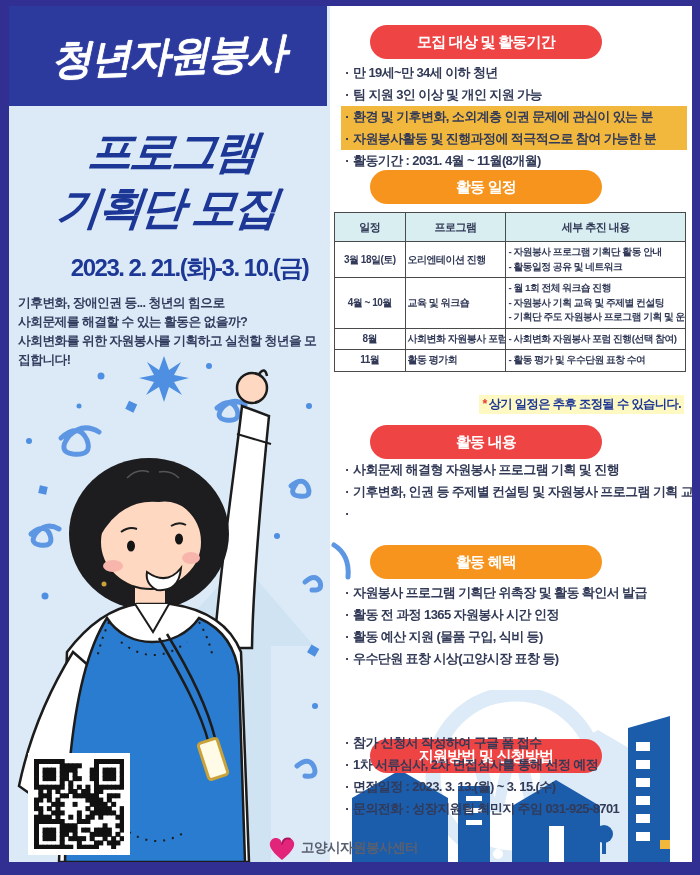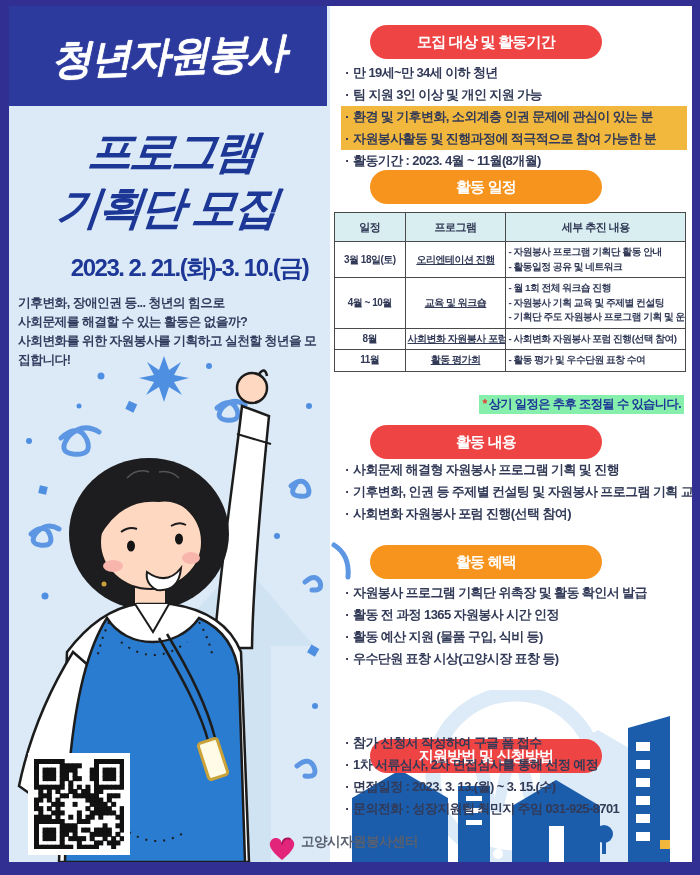--- a/index.html
+++ b/index.html
@@ -41,32 +41,32 @@
   .bullet-row.hl{background:#f2b83e;}
   .intro-line{display:block;}
   
   table.sched{position:absolute;left:4px;top:206px;width:352px;border-collapse:collapse;z-index:3;
     table-layout:fixed;}
   table.sched th,table.sched td{border:1.5px solid #4a4a4a;font-weight:700;color:#323a57;
     letter-spacing:-0.5px;overflow:hidden;}
   table.sched th{background:#d9eef0;font-size:11px;height:26px;text-align:center;}
   table.sched td{font-size:10px;padding:3px 2px;}
   td.c-date{text-align:center;white-space:nowrap;}
-  td.c-prog{text-align:center;white-space:nowrap;letter-spacing:-0.8px;text-decoration:underline;}
+  td.c-prog{white-space:nowrap;letter-spacing:-0.8px;}
   td.c-det{padding-left:5px;}
   td.c-det div{white-space:nowrap;font-size:9.8px;letter-spacing:-0.5px;line-height:14.5px;}
   .col-date{width:70px;}.col-prog{width:100px;}.col-det{width:178px;}
-  .sched-note{position:absolute;top:389px;right:8px;z-index:3;background:#86efac;color:#1d3796;
+  .sched-note{position:absolute;top:389px;right:8px;z-index:3;background:#fef9c3;color:#1d3796;
     font-size:12.3px;font-weight:700;letter-spacing:-0.6px;padding:1px 3px;white-space:nowrap;}
   .sched-note .star{color:#e03c31;margin-right:2px;}
   
   .skyline{position:absolute;left:0;bottom:0;width:362px;height:172px;z-index:0;}
   .deco-curl{position:absolute;z-index:2;}
   
-  .org-logo{position:absolute;left:266px;top:833px;display:flex;align-items:flex-start;z-index:30;}
+  .org-logo{position:absolute;left:266px;top:833px;display:flex;align-items:center;z-index:30;}
   .org-logo .heart{width:32px;height:32px;margin-right:3px;}
   .org-logo .org-name{font-size:13.5px;font-weight:700;color:#59606f;letter-spacing:-0.5px;
     padding-bottom:3px;}
 </style>
 </head>
 <body>
 
 <div class="poster">
 
   <div class="left-panel">
@@ -456,21 +456,21 @@
         <div class="bullet-row hl">
           <span class="dot">·</span>
           <span>환경 및 기후변화, 소외계층 인권 문제에 관심이 있는 분</span>
         </div>
         <div class="bullet-row hl">
           <span class="dot">·</span>
           <span>자원봉사활동 및 진행과정에 적극적으로 참여 가능한 분</span>
         </div>
         <div class="bullet-row">
           <span class="dot">·</span>
-          <span>활동기간 : 2023. 4월 ~ 11월(8개월)</span>
+          <span>활동기간 : 2031. 4월 ~ 11월(8개월)</span>
         </div>
       </div>
 
     <div class="pill orange" style="top:164px;">활동 일정</div>
     <table class="sched">
       <colgroup>
           <col class="col-date">
           <col class="col-prog">
           <col class="col-det">
         </colgroup>
@@ -524,21 +524,20 @@
         <div class="bullet-row">
           <span class="dot">·</span>
           <span>사회문제 해결형 자원봉사 프로그램 기획 및 진행</span>
         </div>
         <div class="bullet-row">
           <span class="dot">·</span>
           <span>기후변화, 인권 등 주제별 컨설팅 및 자원봉사 프로그램 기획 교육</span>
         </div>
         <div class="bullet-row">
           <span class="dot">·</span>
-          <span>사회변화 자원봉사 포럼 진행(선택 참여)</span>
         </div>
       </div>
 
     <div class="pill orange" style="top:539px;">활동 혜택</div>
     <div class="blist" style="top:576px;">
         <div class="bullet-row">
           <span class="dot">·</span>
           <span>자원봉사 프로그램 기획단 위촉장 및 활동 확인서 발급</span>
         </div>
         <div class="bullet-row">

